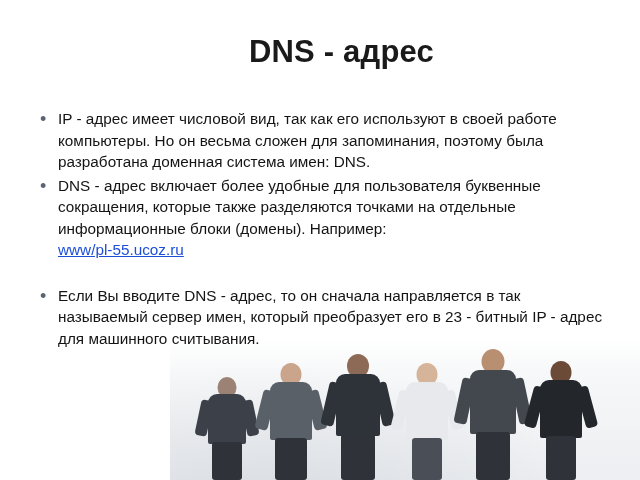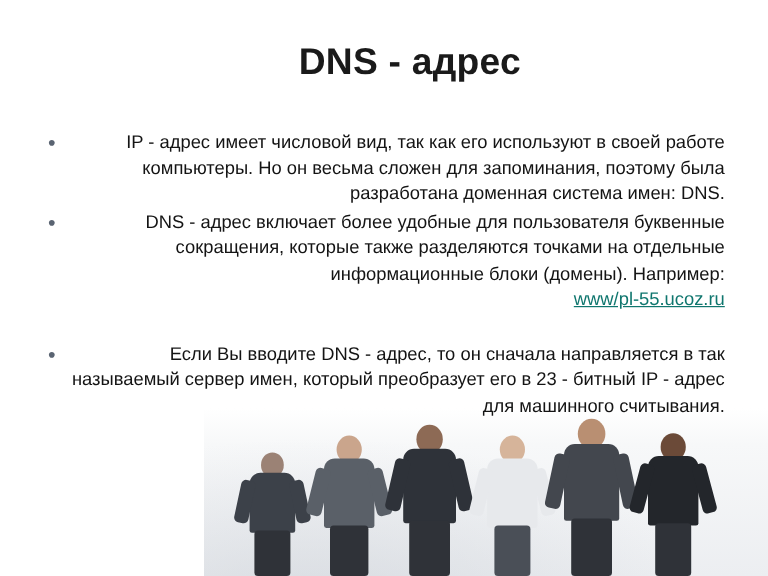--- a/index.html
+++ b/index.html
@@ -99,24 +99,24 @@
     line-height: 22px;
     text-align: left;
     padding-left: 2px;
     box-sizing: border-box;
   }
   .bullet-text {
     flex: 1 1 auto;
     font-size: 15.3px;
     line-height: 21.5px;
     color: #141414;
-    text-align: right;
+    text-align: left;
   }
   .link {
-    color: #0f766e;
+    color: #1d4ed8;
     text-decoration: underline;
   }
   .gap {
     height: 22px;
   }
 </style>
 </head>
 <body>
 
 <div class="slide">

